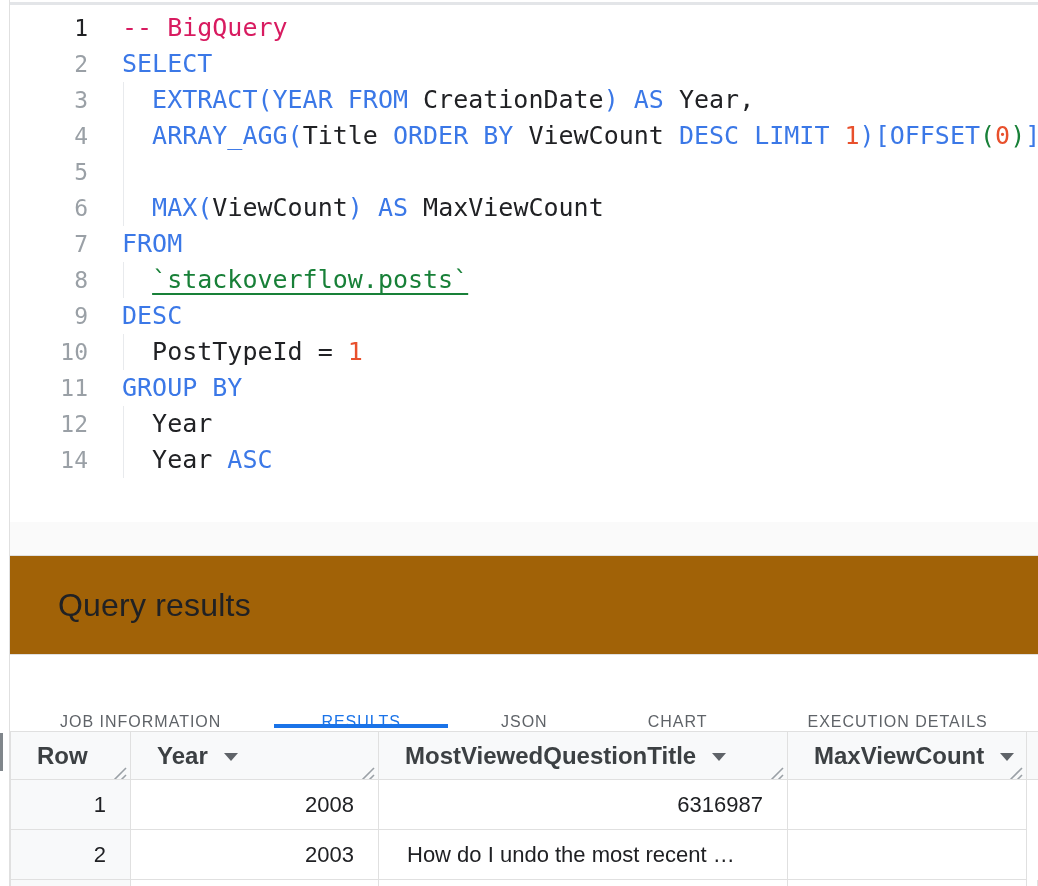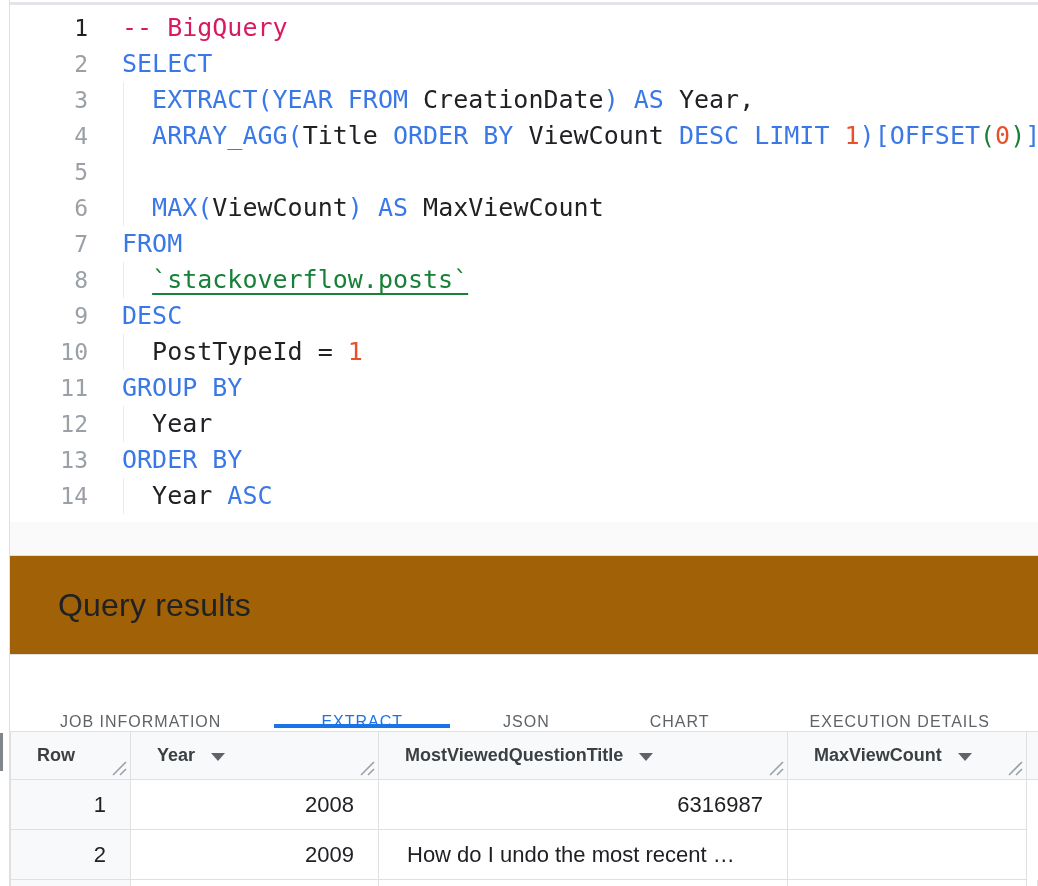--- a/index.html
+++ b/index.html
@@ -40,21 +40,21 @@
   
   .tabs-row{position:absolute;left:10px;right:0;top:655px;height:76px;display:flex;background:#fff;}
   .tab{position:relative;display:flex;align-items:flex-end;padding:0 50px;white-space:nowrap;
     font-size:16px;font-weight:400;letter-spacing:1px;color:var(--tab);cursor:pointer;}
   .tab.active{color:var(--tabactive);}
   .tab.active::after{content:"";position:absolute;left:3px;right:3px;bottom:3px;height:4px;background:var(--tabactive);}
   
   .results-table{position:absolute;left:10px;right:0;top:731px;border-top:1px solid var(--border);border-left:1px solid var(--border);background:#fff;}
   .tr{display:grid;grid-template-columns:120px 248px 409px 239px 1fr;}
   .th,.td{position:relative;box-sizing:border-box;border-right:1px solid var(--border);border-bottom:1px solid var(--border);display:flex;align-items:center;overflow:hidden;}
-  .th{height:48px;background:var(--headerbg);font-weight:700;font-size:18px;color:#3c4043;padding-left:26px;}
+  .th{height:48px;background:var(--headerbg);font-weight:700;font-size:24px;color:#3c4043;padding-left:26px;}
   .td{height:50px;font-size:22px;color:var(--text);background:#fff;}
   .td.rowcol{background:var(--headerbg);}
   .td.num{justify-content:flex-end;padding-right:24px;}
   .td.text{justify-content:flex-start;padding-left:28px;white-space:nowrap;text-overflow:ellipsis;}
   .sort-arrow{width:0;height:0;border-left:7px solid transparent;border-right:7px solid transparent;border-top:8px solid #5f6368;margin-left:16px;margin-top:2px;flex:none;}
   .resize-grip{position:absolute;right:3px;bottom:3px;width:16px;height:16px;}
   .scroll-thumb{position:absolute;left:0;top:733px;width:3px;height:38px;background:#80868b;}
 </style>
 </head>
 <body>
@@ -109,43 +109,39 @@
       <div class="code-line">
         <span class="line-number">11</span>
         <span class="code-text"><span class="tok-kw">GROUP BY</span></span>
       </div>
       <div class="code-line">
         <div class="indent-guide"></div>
         <span class="line-number">12</span>
         <span class="code-text"><span class="tok-txt">  Year</span></span>
       </div>
       <div class="code-line">
-        <span class="line-number">13</span>
-        <span class="code-text"><span class="tok-kw">ORDER BY</span></span>
-      </div>
-      <div class="code-line">
         <div class="indent-guide"></div>
         <span class="line-number">14</span>
         <span class="code-text"><span class="tok-txt">  Year </span><span class="tok-kw">ASC</span></span>
       </div>
     </div>
 </div>
 <div class="top-border"></div>
 <div class="gap-strip"></div>
 
 <div class="results-title-section">
   <h1>Query results</h1>
 </div>
 
 <div class="tabs-row">
     <div class="tab">
       <span>JOB INFORMATION</span>
     </div>
     <div class="tab active">
-      <span>EXTRACT</span>
+      <span>RESULTS</span>
     </div>
     <div class="tab">
       <span>JSON</span>
     </div>
     <div class="tab">
       <span>CHART</span>
     </div>
     <div class="tab">
       <span>EXECUTION DETAILS</span>
     </div>
@@ -187,21 +183,21 @@
       <div class="th"></div>
     </div>
     <div class="tr">
       <div class="td num rowcol">1</div>
       <div class="td num">2008</div>
       <div class="td num">6316987</div>
       <div class="td"></div>
     </div>
     <div class="tr">
       <div class="td num rowcol">2</div>
-      <div class="td num">2009</div>
+      <div class="td num">2003</div>
       <div class="td text">How do I undo the most recent …</div>
       <div class="td"></div>
     </div>
     <div class="tr">
       <div class="td rowcol"></div>
       <div class="td"></div>
       <div class="td"></div>
       <div class="td"></div>
       <div class="td"></div>
     </div>

